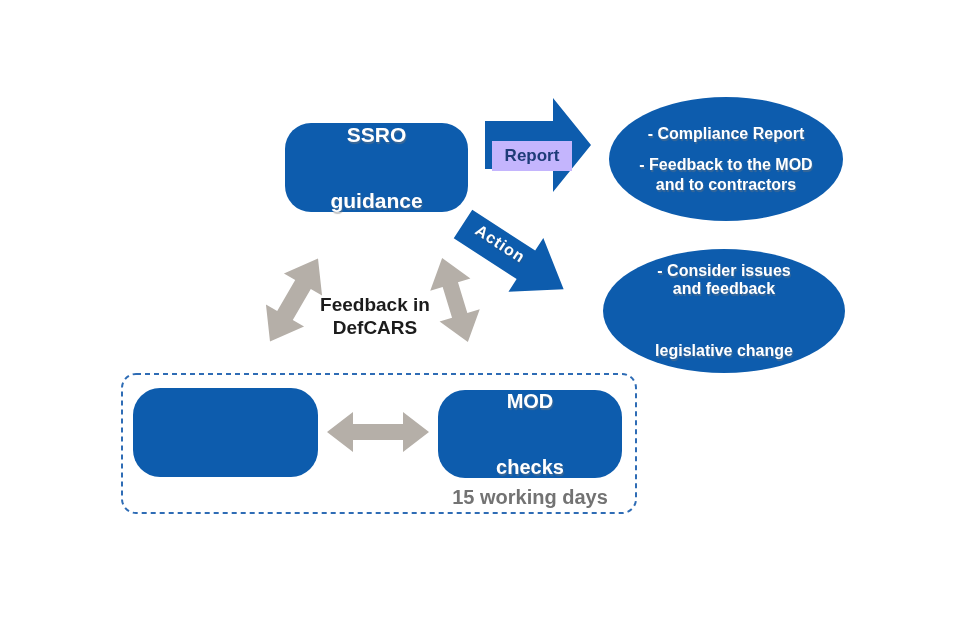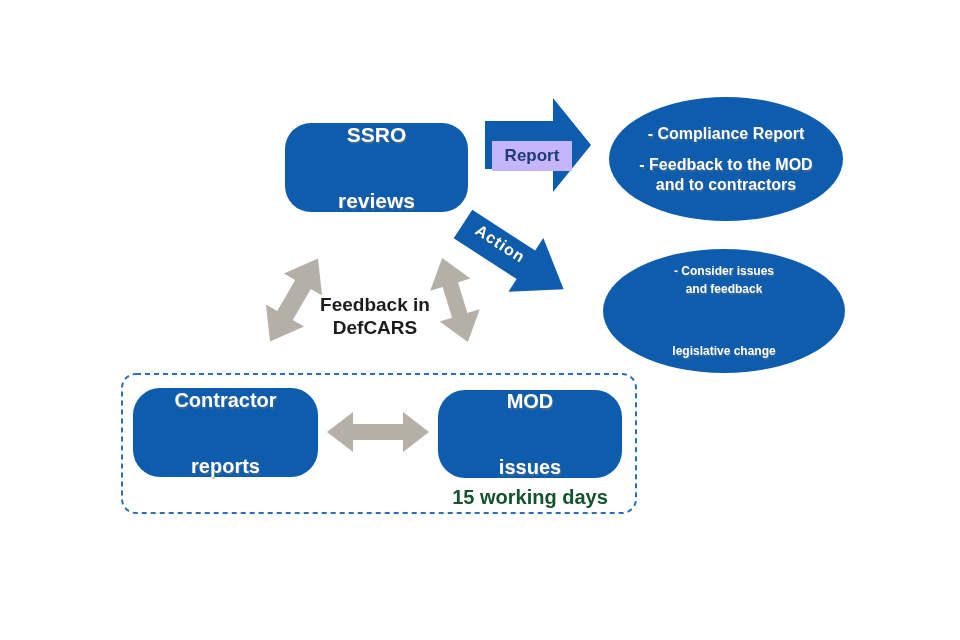--- a/index.html
+++ b/index.html
@@ -46,25 +46,25 @@
   }
   .action-label {
     left: 448px; top: 231px; width: 104px; height: 26px;
     transform: rotate(33deg);
     color: #ffffff;
     font-size: 16px;
     letter-spacing: 1px;
     text-shadow: 1px 1px 1px rgba(80,80,80,0.4);
   }
   .e1-text { left: 608px; top: 106px; width: 236px; height: 106px; font-size: 16px; line-height: 20px; gap: 11px; }
-  .e2-text { left: 602px; top: 254px; width: 244px; height: 114px; font-size: 12px; line-height: 18px; gap: 8px; }
+  .e2-text { left: 602px; top: 254px; width: 244px; height: 114px; font-size: 16px; line-height: 18px; gap: 8px; }
   .feedback-label { left: 293px; top: 293px; width: 164px; height: 46px; font-size: 19px; line-height: 23px; color: #1c1c1c; }
   .t-contractor { left: 133px; top: 388px; width: 185px; height: 89px; font-size: 20px; line-height: 26px; }
   .t-mod { left: 438px; top: 390px; width: 184px; height: 88px; font-size: 20px; line-height: 26px; }
-  .working-days { left: 430px; top: 486px; width: 200px; height: 22px; font-size: 20px; color: #14532d; }
+  .working-days { left: 430px; top: 486px; width: 200px; height: 22px; font-size: 20px; color: #737373; }
 </style>
 </head>
 <body>
 
 <div id="canvas">
 
   <svg id="shapes" viewBox="0 0 960 640" xmlns="http://www.w3.org/2000/svg">
 
     <rect x="285" y="123" width="183" height="89" rx="26" fill="#0d5cad"></rect>
 
@@ -92,21 +92,21 @@
 
     <rect x="438" y="390" width="184" height="88" rx="27" fill="#0d5cad"></rect>
 
     <g transform="translate(378,432)">
       <polygon points="-51,0 -25,-20 -25,-8 25,-8 25,-20 51,0 25,20 25,8 -25,8 -25,20" fill="#b5afa8"></polygon>
     </g>
   </svg>
 
   <div class="txt t-ssro white-on-blue">
     <span>SSRO</span>
-    <span>reviews</span>
+    <span>guidance</span>
   </div>
 
   <div class="txt report-label">Report</div>
 
   <div class="txt action-label">Action</div>
 
   <div class="txt e1-text white-on-blue">
     <span>- Compliance Report</span>
     <span>
       <span>- Feedback to the MOD</span><br>
@@ -124,25 +124,21 @@
       <br>
       <span>legislative change</span>
     </span>
   </div>
 
   <div class="txt feedback-label">
     <span>Feedback in</span>
     <span>DefCARS</span>
   </div>
 
-  <div class="txt t-contractor white-on-blue">
-    <span>Contractor</span>
-    <span>reports</span>
-  </div>
 
   <div class="txt t-mod white-on-blue">
     <span>MOD</span>
-    <span>issues</span>
+    <span>checks</span>
   </div>
 
   <div class="txt working-days">15 working days</div>
 
 </div>
 
 </body></html>

